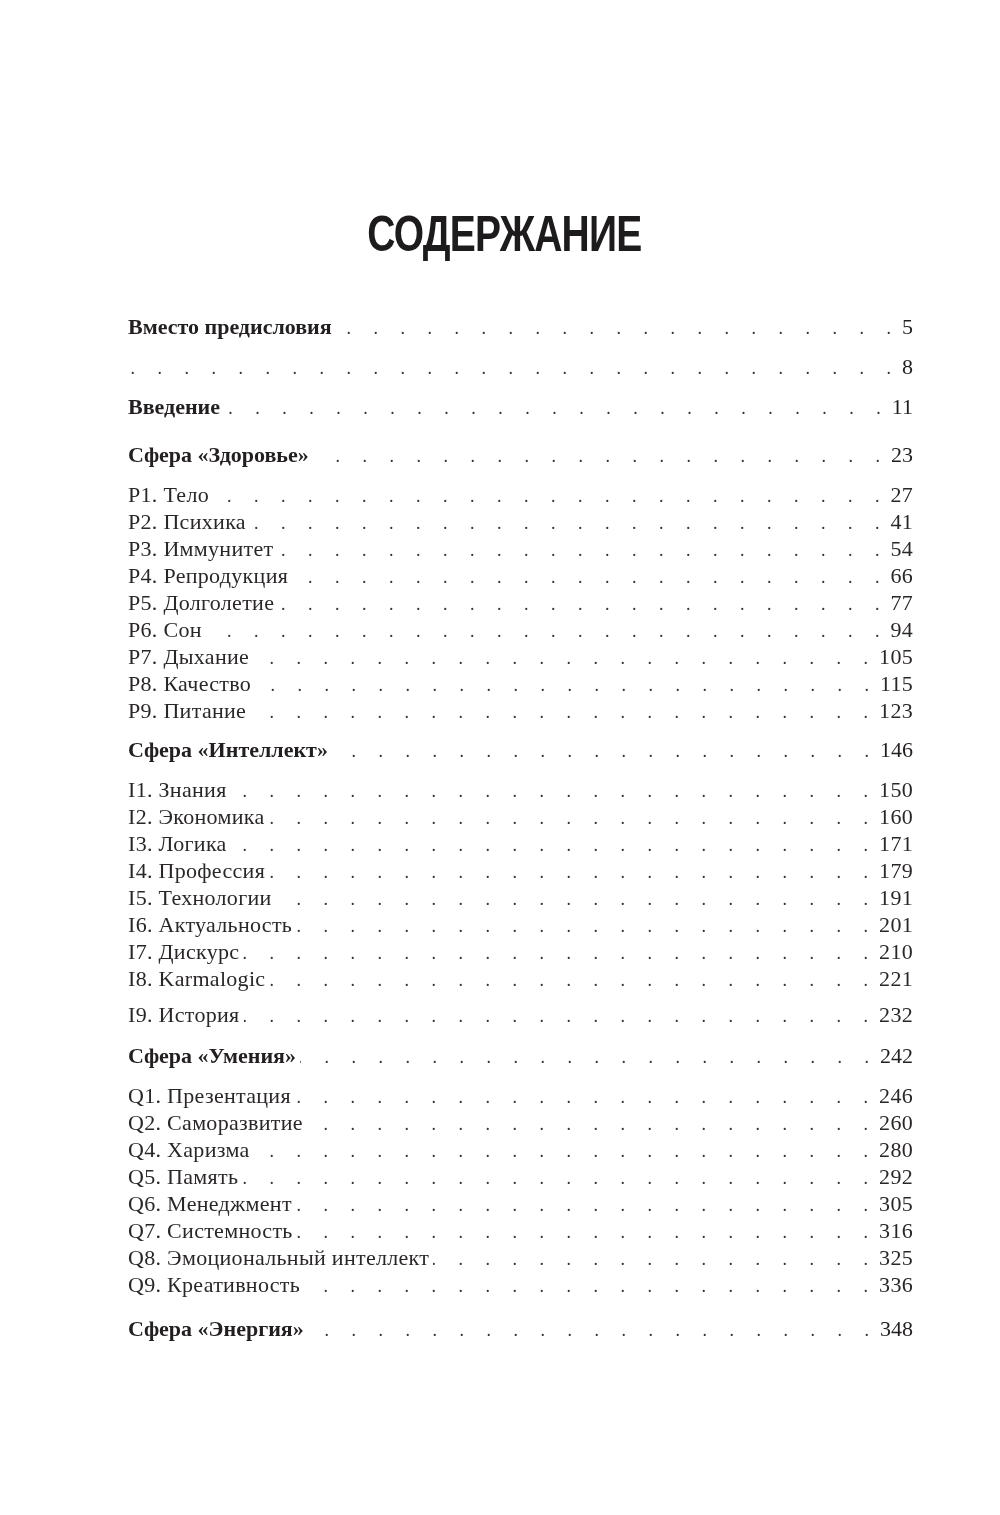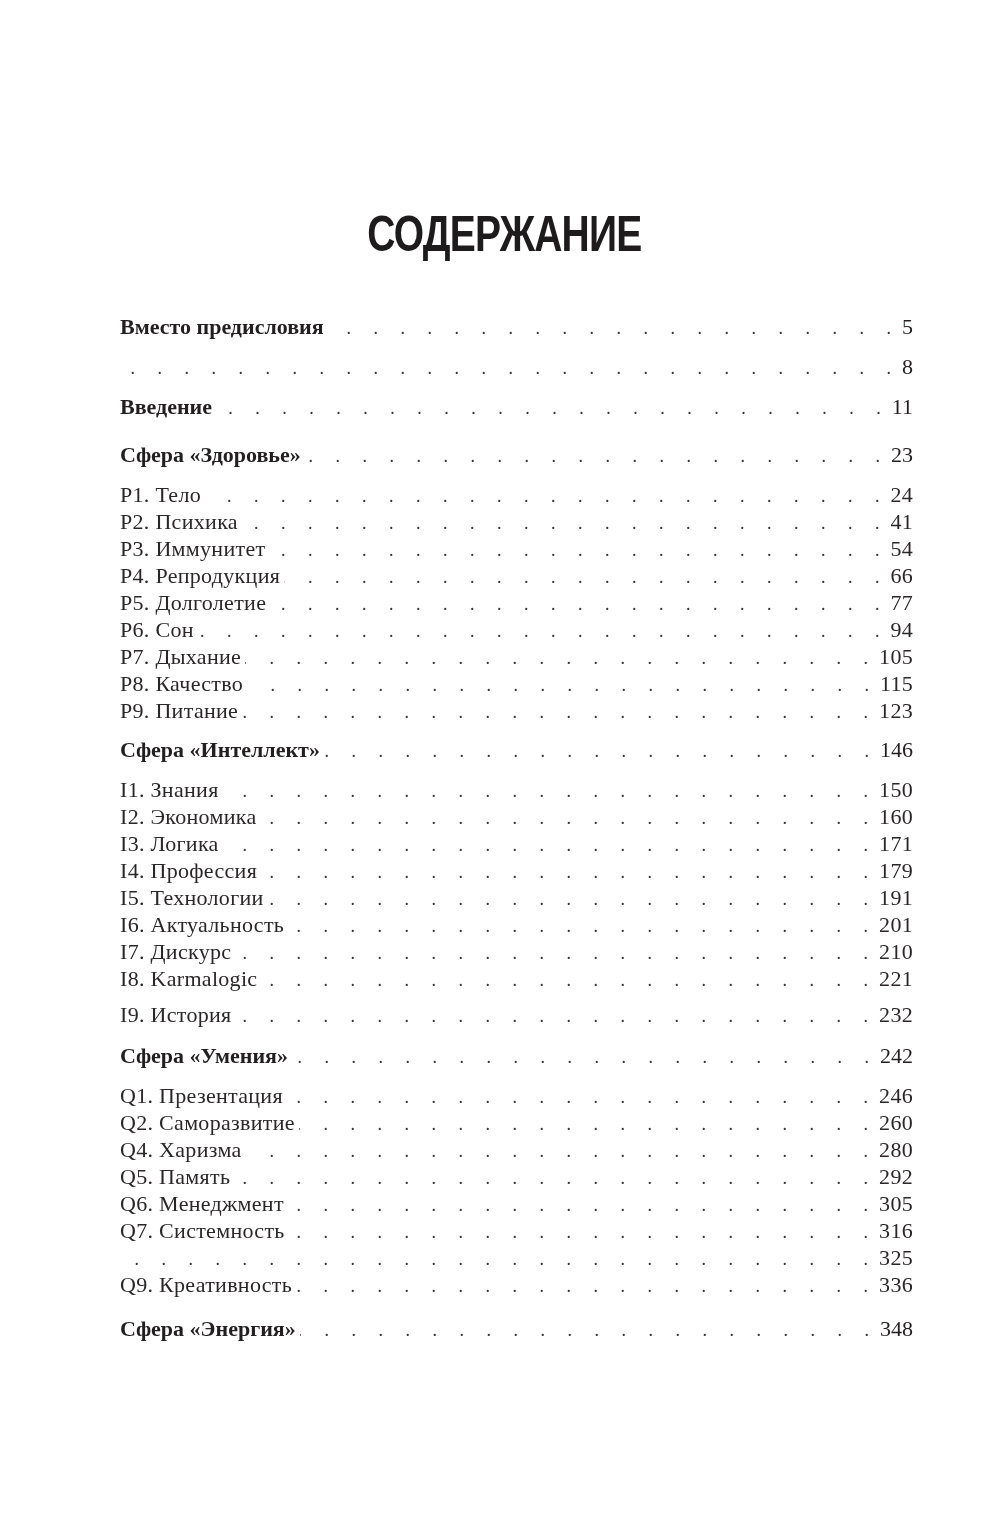--- a/index.html
+++ b/index.html
@@ -36,21 +36,21 @@
       position: absolute;
       left: 0;
       width: 793px;
       display: flex;
       align-items: baseline;
       font-size: 22px;
       line-height: 26px;
       height: 26px;
     }
     .row.major { font-weight: bold; font-size: 22px; }
-    .row .label { white-space: nowrap; padding-right: 4px; }
+    .row .label { white-space: nowrap; padding-right: 4px; margin-left: 8px; }
     .row .leader {
       flex: 1;
       overflow: hidden;
       white-space: nowrap;
       font-weight: normal;
       letter-spacing: 9px;
       color: #3a3536;
       font-size: 18px;
       direction: rtl;
     }
@@ -80,21 +80,21 @@
   </div>
 
   <div class="row major" style="top:442px">
     <span class="label">Сфера «Здоровье»</span>
     <span class="leader">. . . . . . . . . . . . . . . . . . . . . . . . . . . . . . . . . . . . . . . . . . . . . . . . . . . . . . . . . . . . . .</span>
     <span class="page">23</span>
   </div>
   <div class="row sub" style="top:482px">
       <span class="label">P1. Тело</span>
       <span class="leader">. . . . . . . . . . . . . . . . . . . . . . . . . . . . . . . . . . . . . . . . . . . . . . . . . . . . . . . . . . . . . .</span>
-      <span class="page">24</span>
+      <span class="page">27</span>
     </div>
   <div class="row sub" style="top:509px">
       <span class="label">P2. Психика</span>
       <span class="leader">. . . . . . . . . . . . . . . . . . . . . . . . . . . . . . . . . . . . . . . . . . . . . . . . . . . . . . . . . . . . . .</span>
       <span class="page">41</span>
     </div>
   <div class="row sub" style="top:536px">
       <span class="label">P3. Иммунитет</span>
       <span class="leader">. . . . . . . . . . . . . . . . . . . . . . . . . . . . . . . . . . . . . . . . . . . . . . . . . . . . . . . . . . . . . .</span>
       <span class="page">54</span>
@@ -210,20 +210,21 @@
       <span class="label">Q6. Менеджмент</span>
       <span class="leader">. . . . . . . . . . . . . . . . . . . . . . . . . . . . . . . . . . . . . . . . . . . . . . . . . . . . . . . . . . . . . .</span>
       <span class="page">305</span>
     </div>
   <div class="row sub" style="top:1218px">
       <span class="label">Q7. Системность</span>
       <span class="leader">. . . . . . . . . . . . . . . . . . . . . . . . . . . . . . . . . . . . . . . . . . . . . . . . . . . . . . . . . . . . . .</span>
       <span class="page">316</span>
     </div>
   <div class="row sub" style="top:1245px">
+      <span class="label">Q8. Эмоциональный интеллект</span>
       <span class="leader">. . . . . . . . . . . . . . . . . . . . . . . . . . . . . . . . . . . . . . . . . . . . . . . . . . . . . . . . . . . . . .</span>
       <span class="page">325</span>
     </div>
   <div class="row sub" style="top:1272px">
       <span class="label">Q9. Креативность</span>
       <span class="leader">. . . . . . . . . . . . . . . . . . . . . . . . . . . . . . . . . . . . . . . . . . . . . . . . . . . . . . . . . . . . . .</span>
       <span class="page">336</span>
     </div>
 
   <div class="row major" style="top:1316px">

